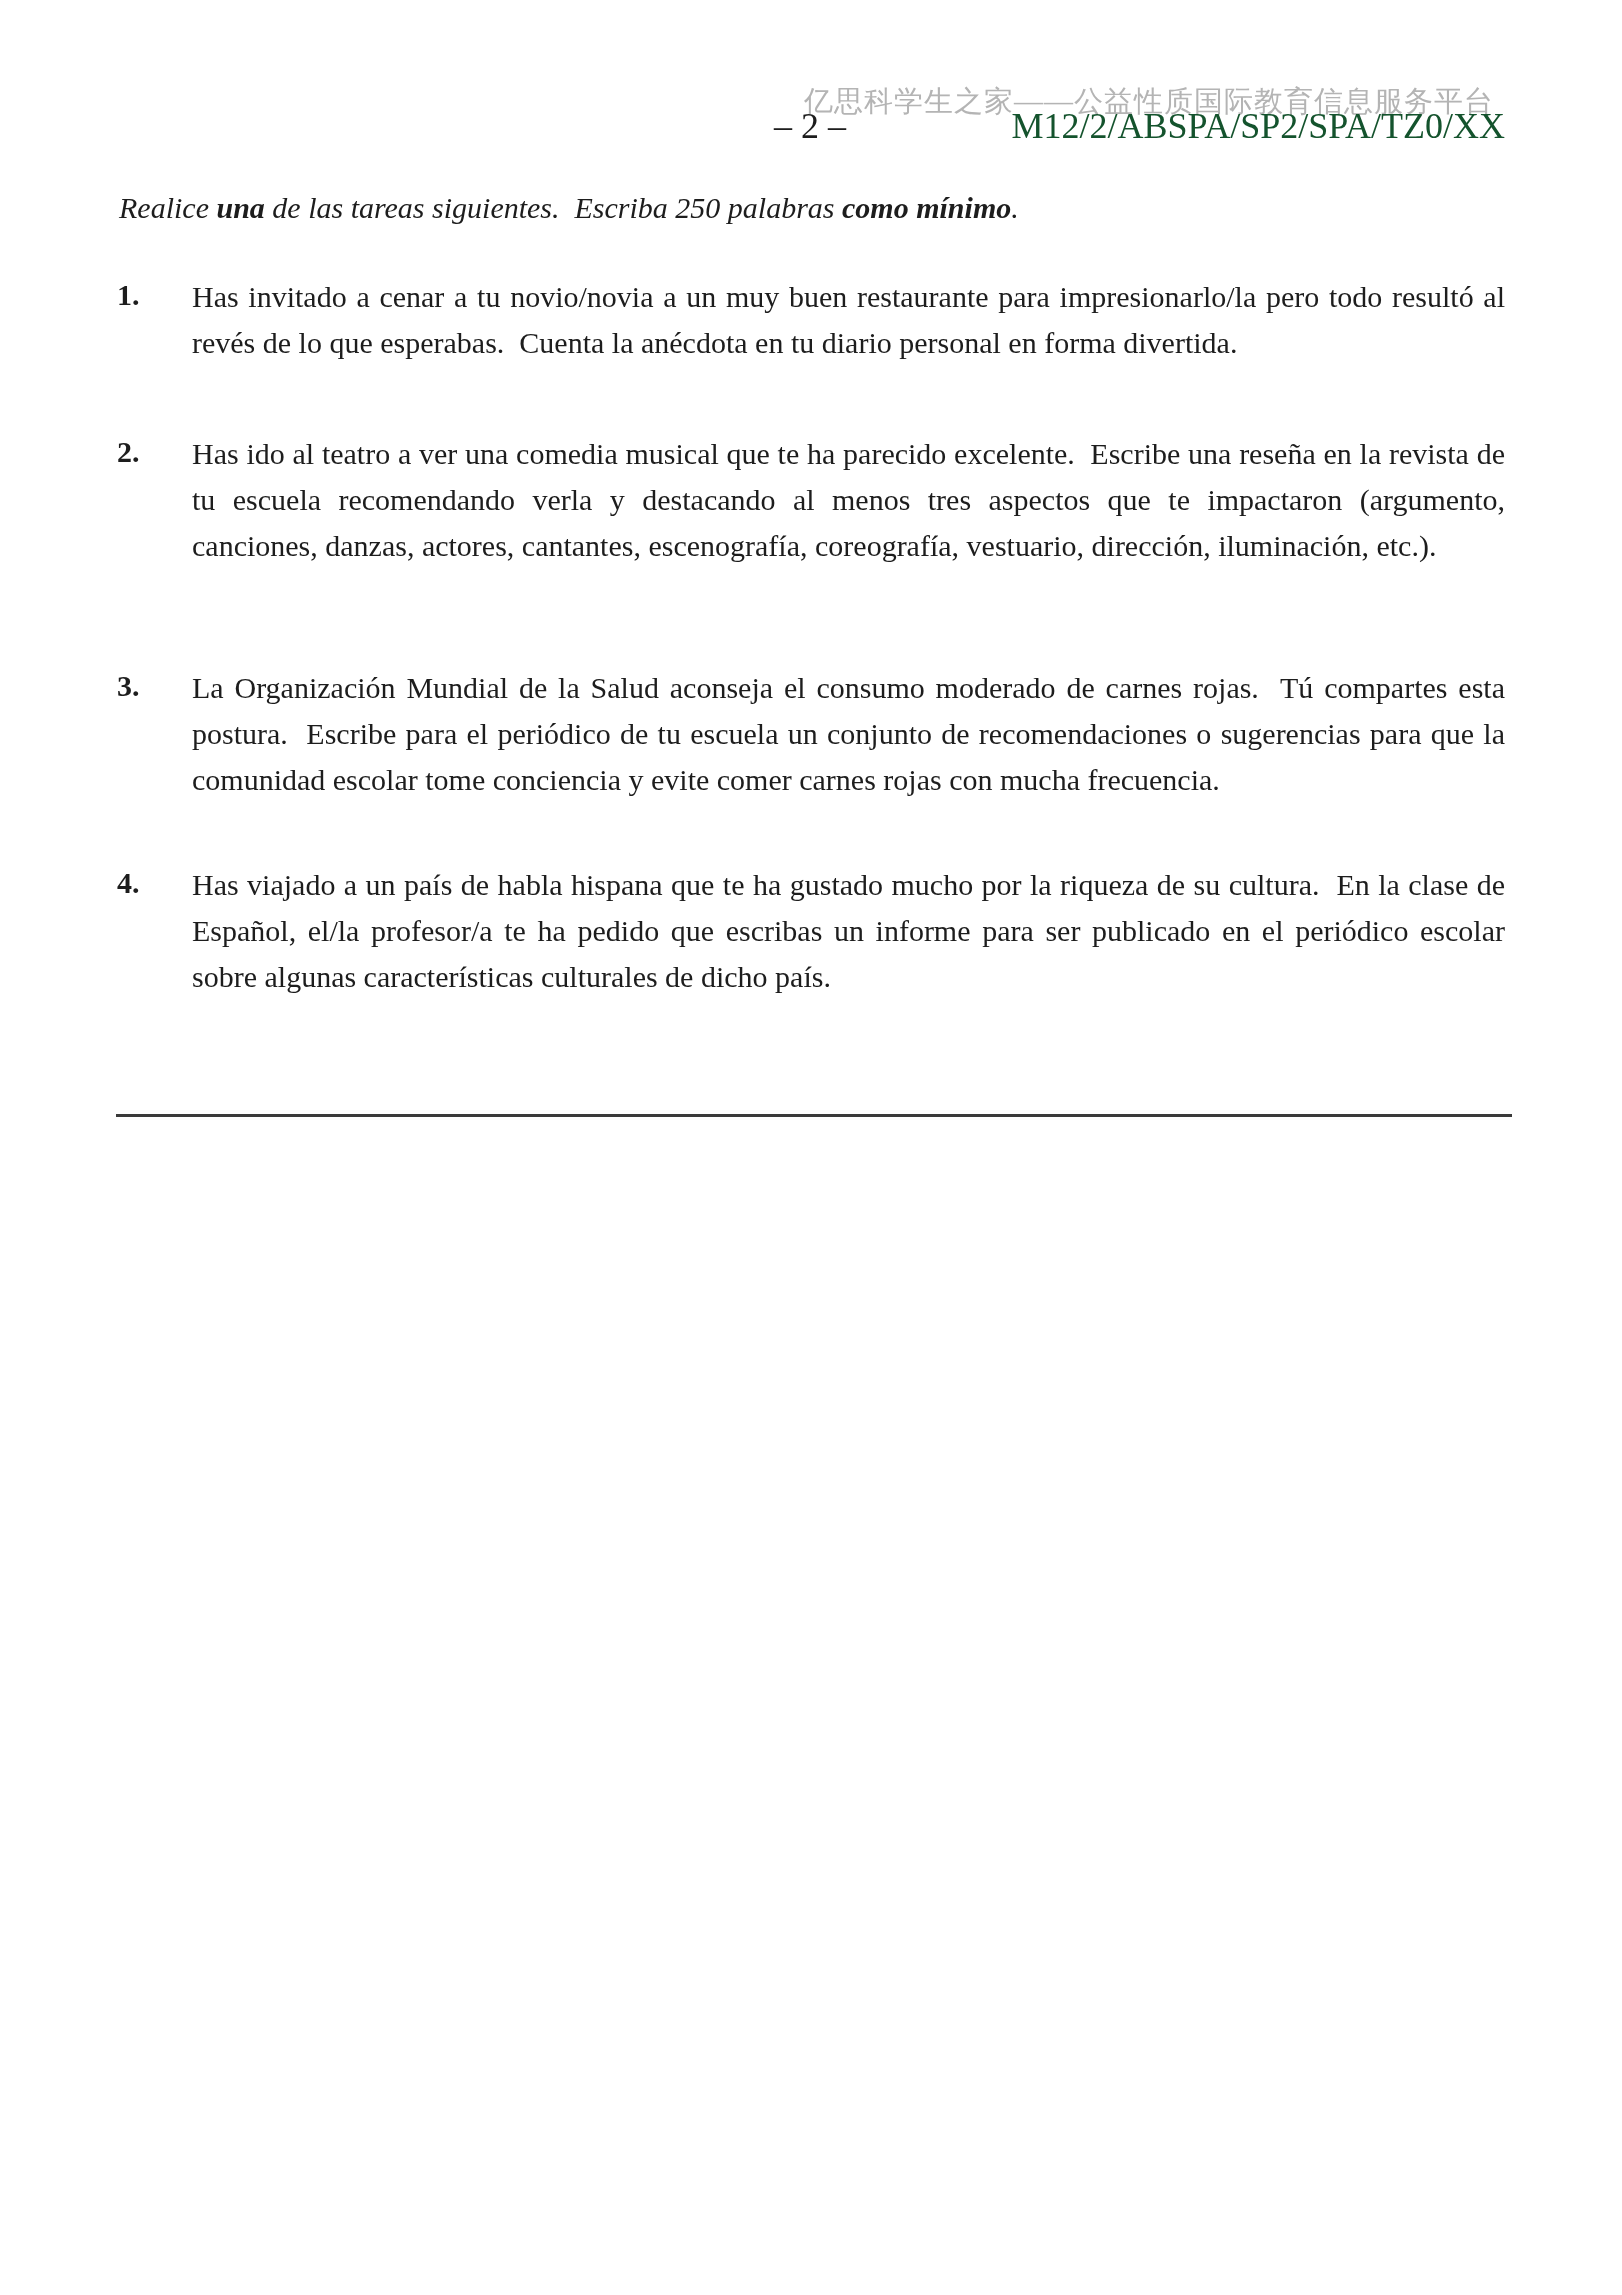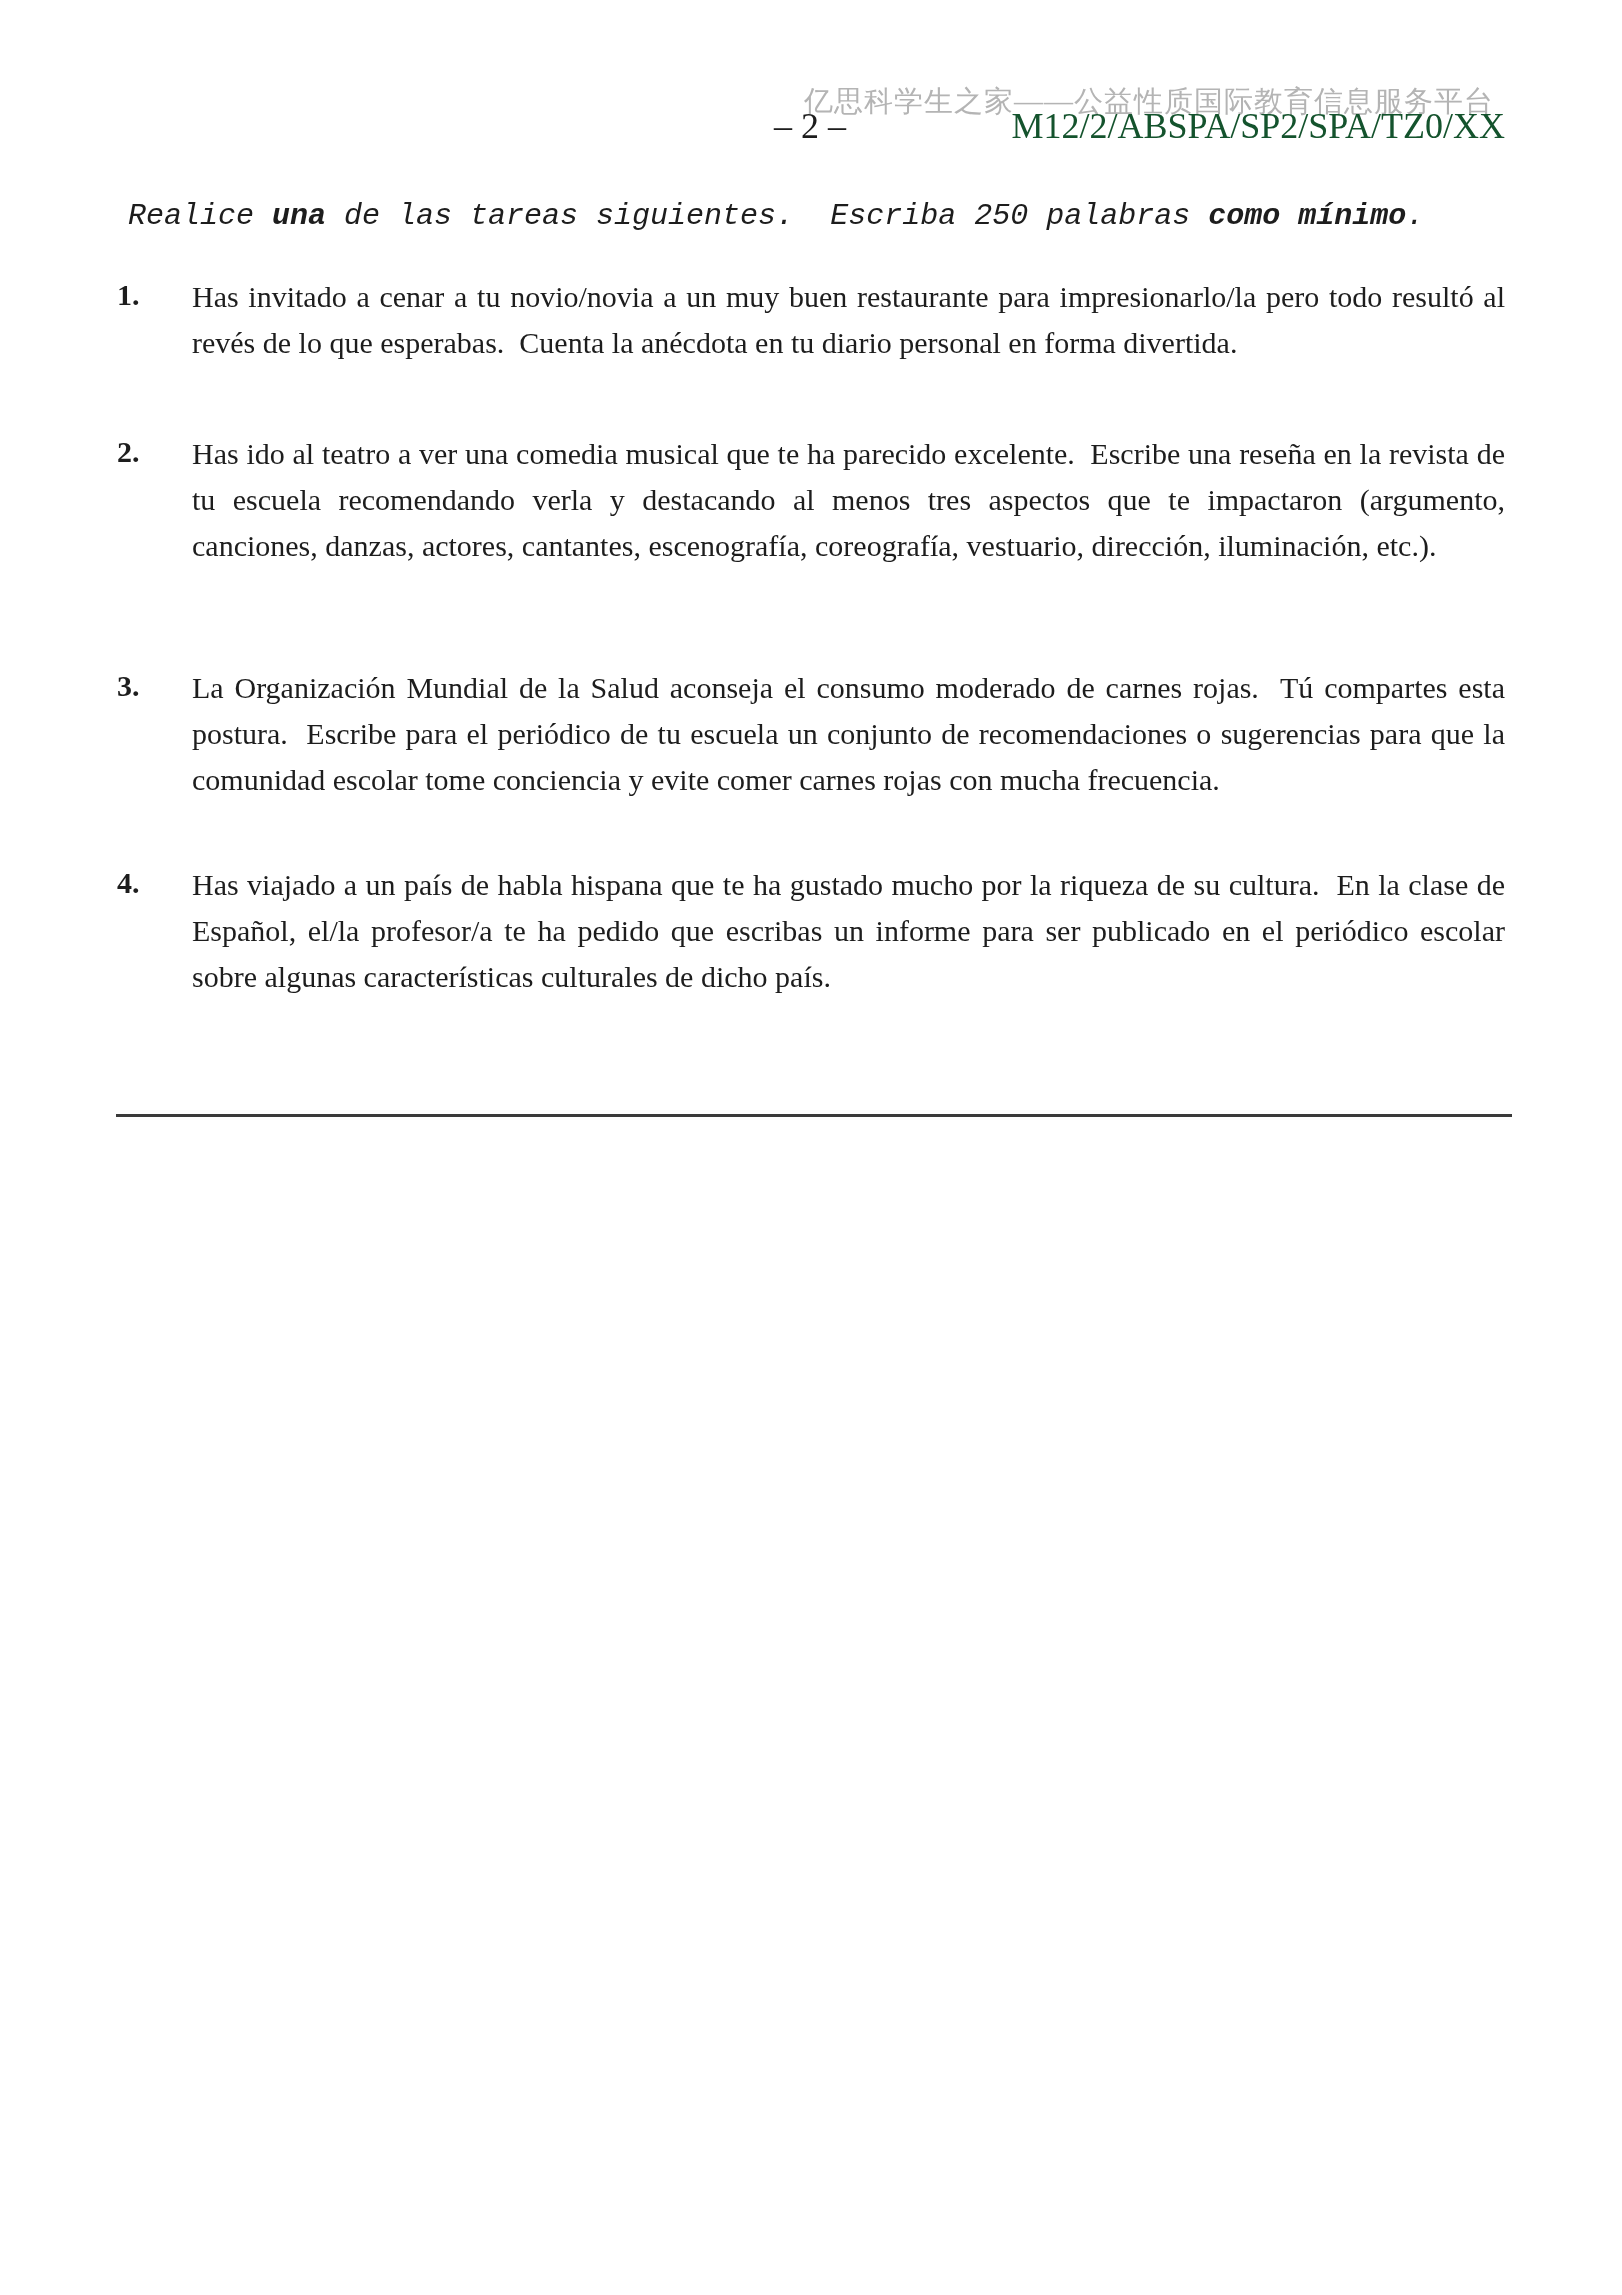--- a/index.html
+++ b/index.html
@@ -43,26 +43,25 @@
     font-size: 36px;
     color: #14532d;
     white-space: nowrap;
   }
 
   
   .instruction {
     position: absolute;
     left: 119px;
     top: 187px;
-    margin: 9px;
+    margin: 0;
     font-size: 30px;
     line-height: 41px;
     font-style: italic;
     white-space: nowrap;
-    font-family: Liberation Mono, monospace;
   }
   .instruction .bi {
     font-weight: 700;
     font-style: italic;
   }
 
   
   .task {
     position: absolute;
     left: 117px;

